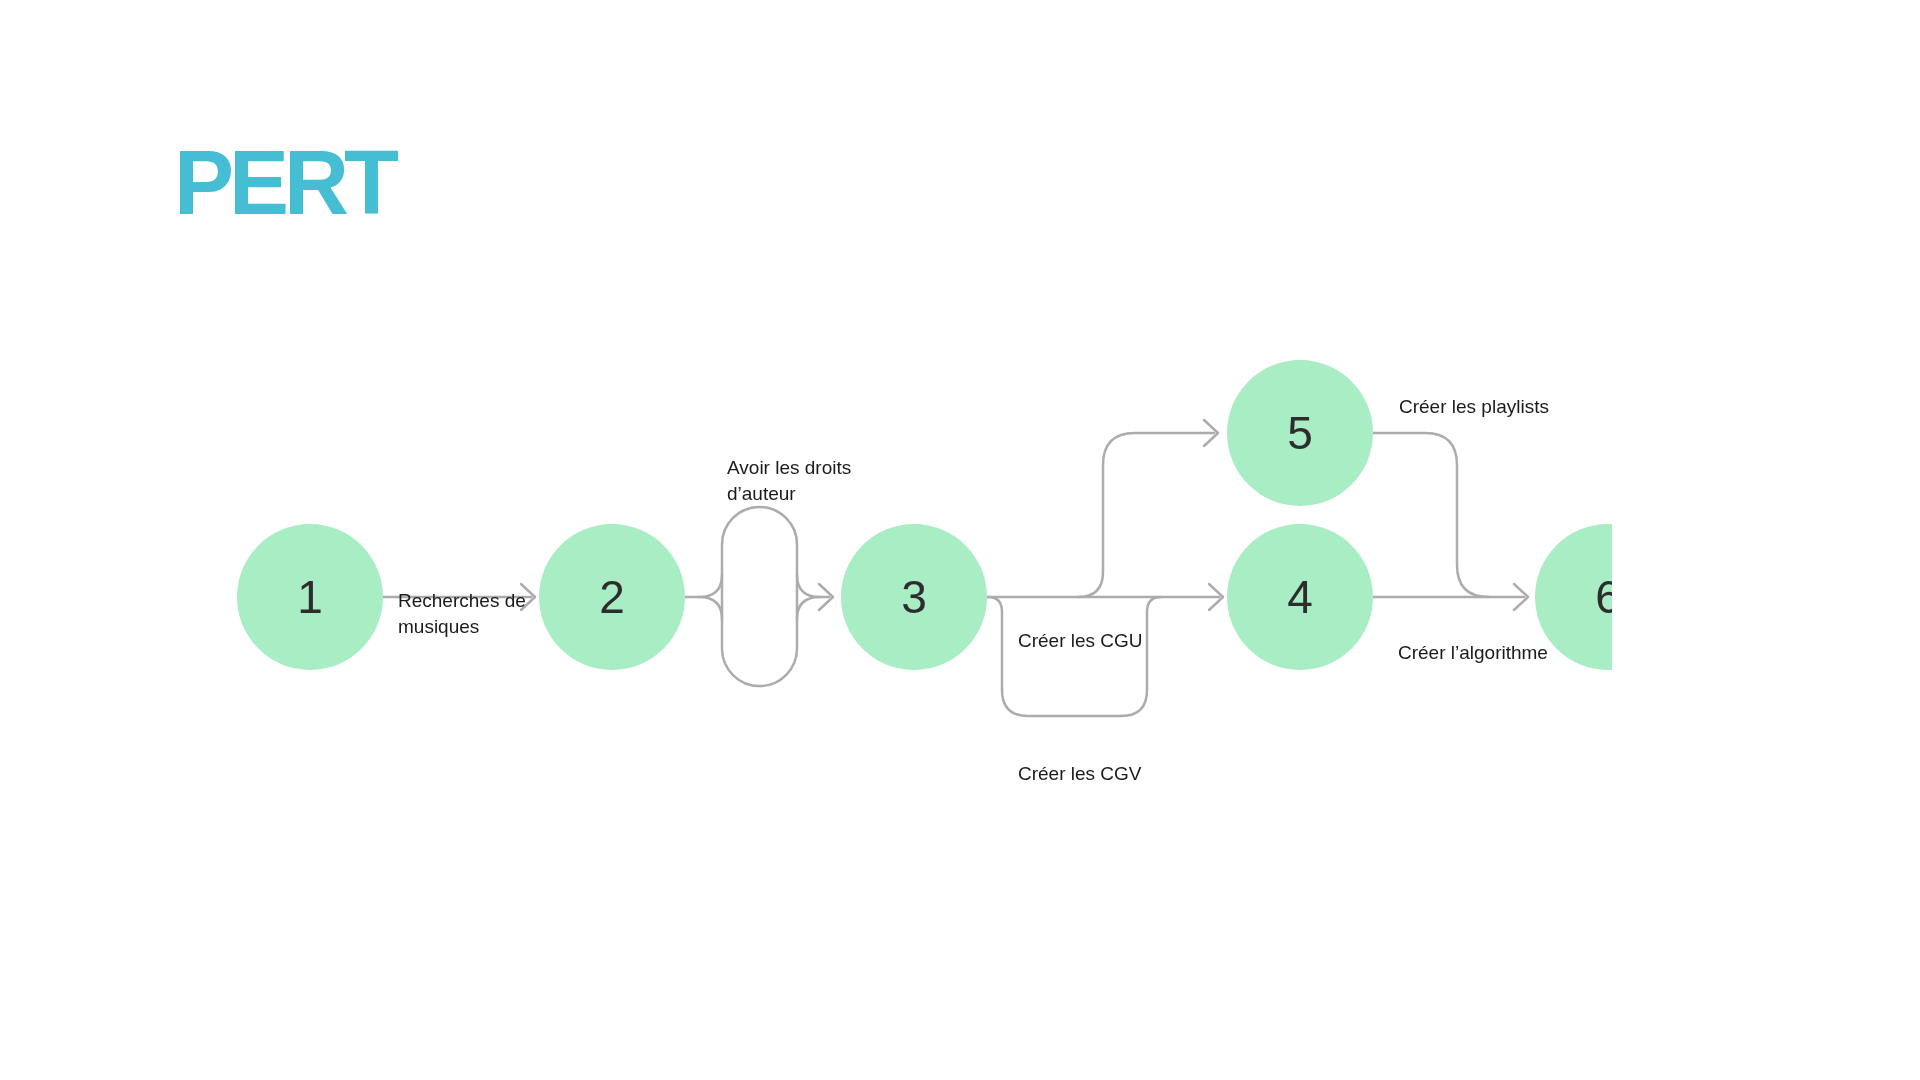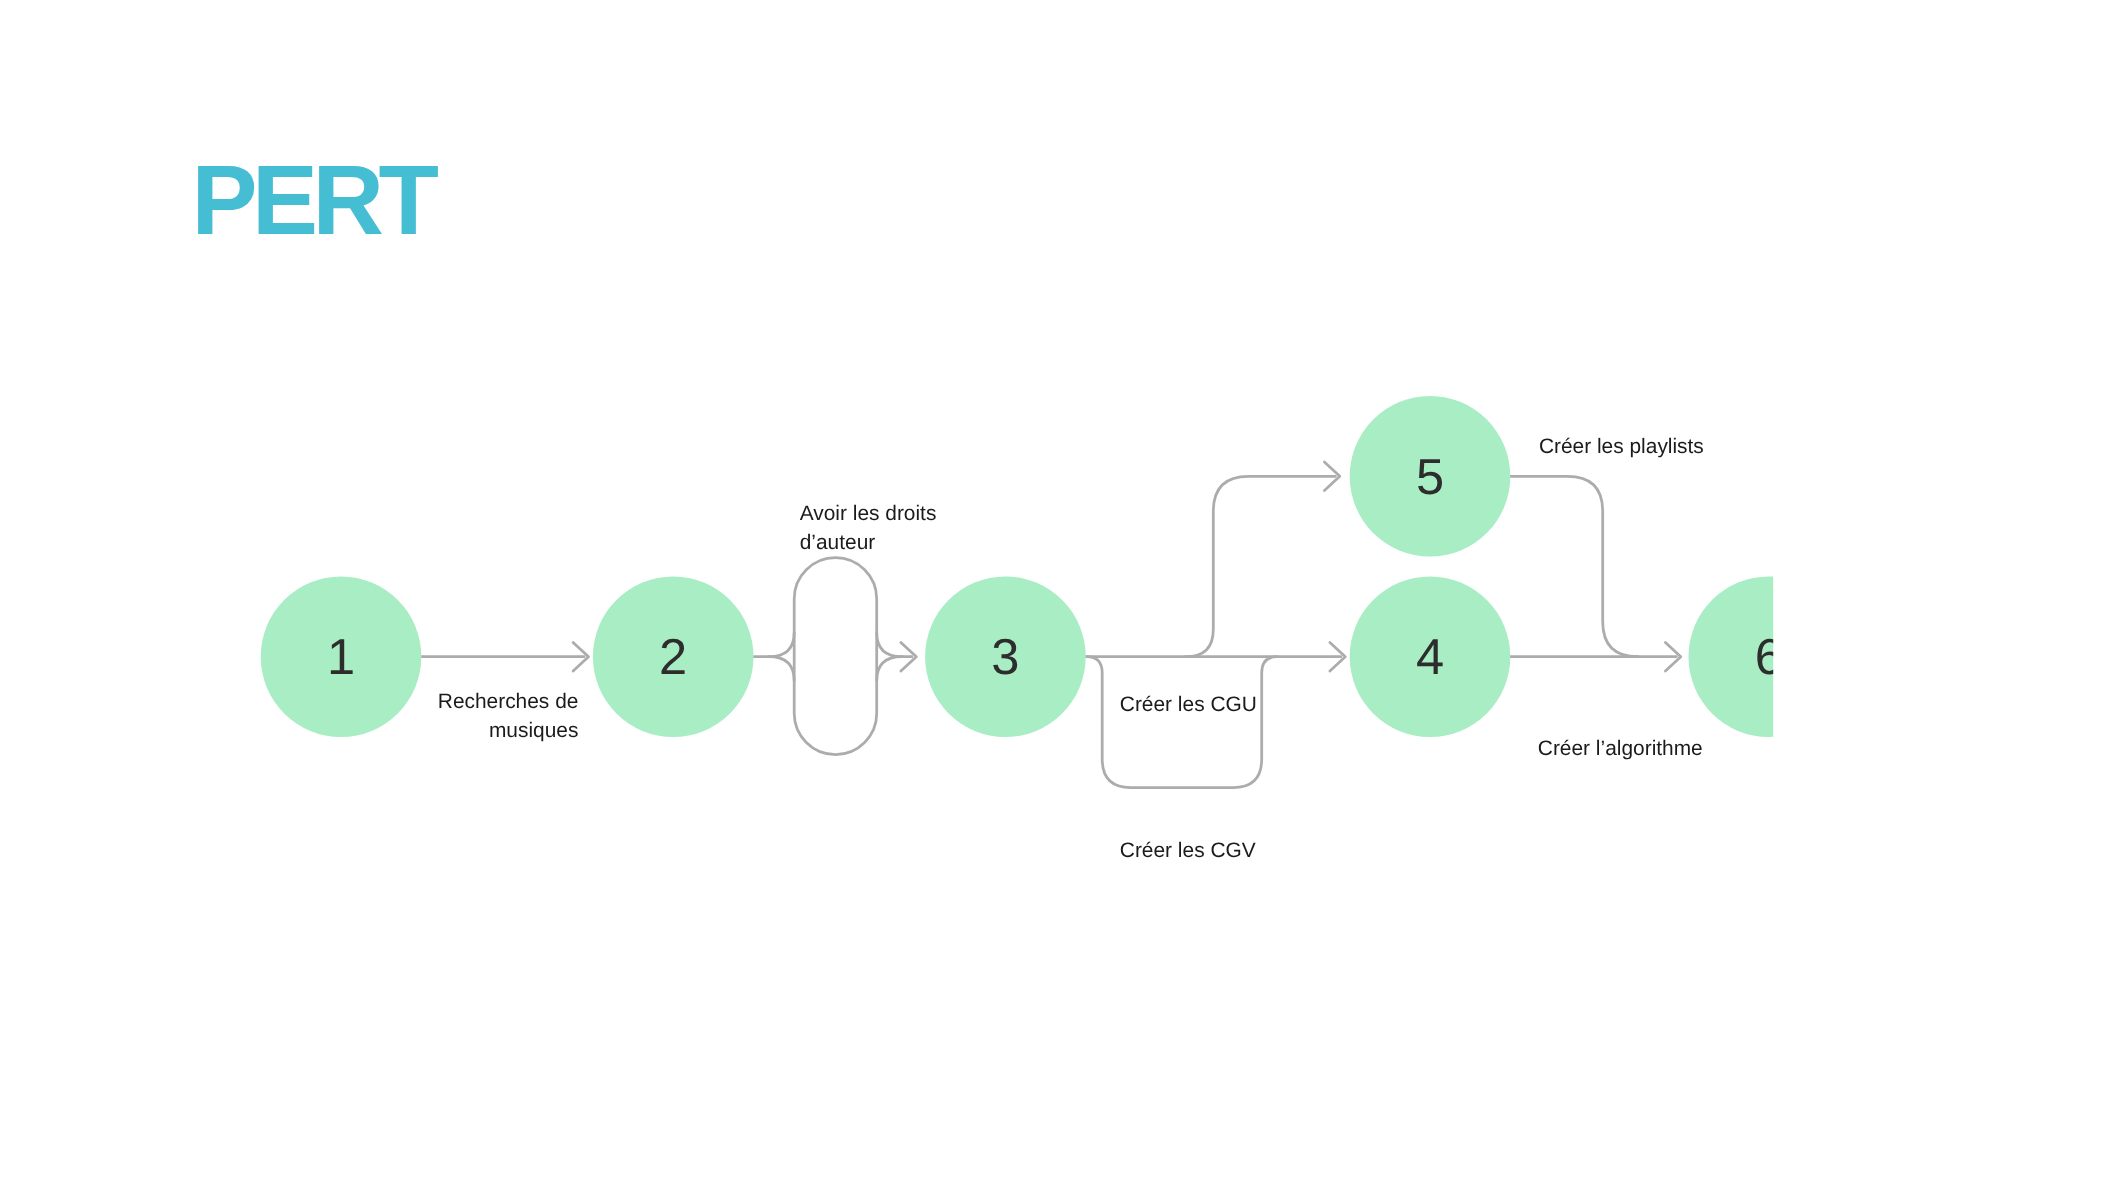--- a/index.html
+++ b/index.html
@@ -65,28 +65,28 @@
     white-space: pre-line;
   }
   
   .node-1 { left: 237px;  top: 524px; }
   .node-2 { left: 539px;  top: 524px; }
   .node-3 { left: 841px;  top: 524px; }
   .node-4 { left: 1227px; top: 524px; }
   .node-5 { left: 1227px; top: 360px; }
   .node-6 { left: 1535px; top: 524px; }
   
-  .lbl-recherches { left: 398px;  top: 626px; text-align: right; }
+  .lbl-recherches { left: 398px;  top: 588px; }
   .lbl-avoir      { left: 727px;  top: 455px; }
   .lbl-verifier   { left: 722px;  top: 697px; }
   .lbl-cgu        { left: 1018px; top: 628px; text-align: center; }
   .lbl-cgv        { left: 1018px; top: 732px; margin-top: 29px; }
   .lbl-dev        { left: 1018px; top: 396px; }
   .lbl-playlists  { left: 1399px; top: 394px; }
-  .lbl-algo       { left: 1398px; top: 640px; margin-top: 28px; }
+  .lbl-algo       { left: 1398px; top: 640px; }
 </style>
 </head>
 <body>
 
 <div class="stage">
 
   <div class="page-title">PERT</div>
 
   <svg class="canvas-svg" viewBox="0 0 1920 1080" xmlns="http://www.w3.org/2000/svg">
     <g class="connector">

